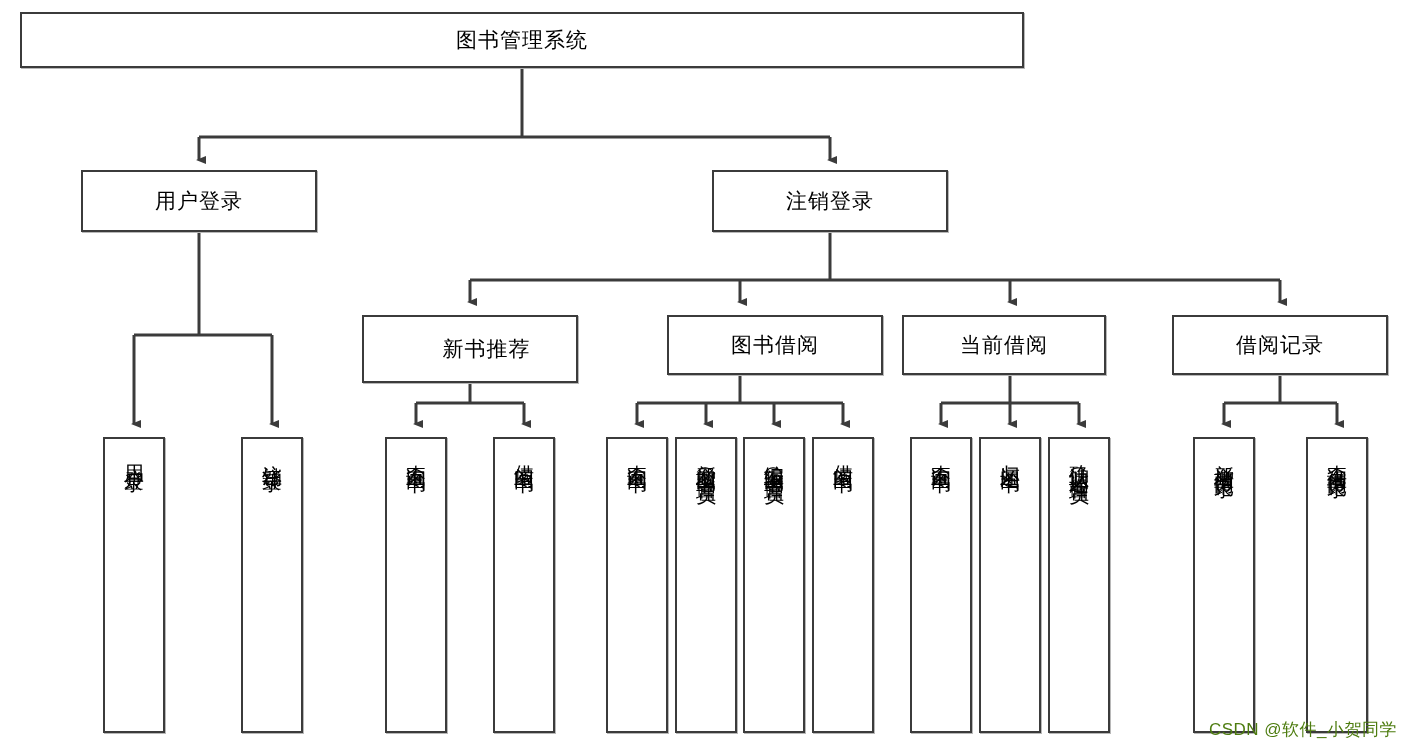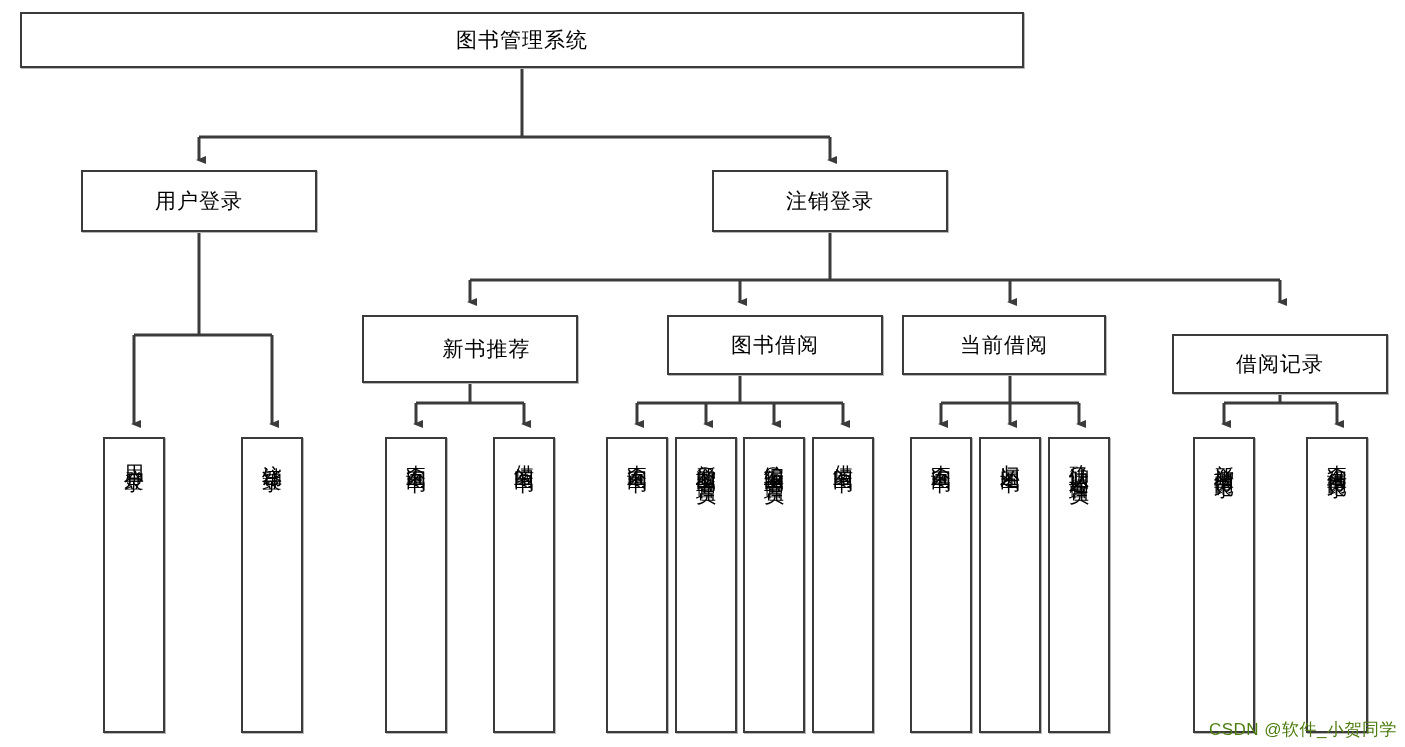--- a/index.html
+++ b/index.html
@@ -109,21 +109,21 @@
 
   <div class="node" style="left:362px;top:315px;width:216px;height:68px;padding-left:33px;">
     <span class="lbl">新书推荐</span>
   </div>
   <div class="node" style="left:633px;top:315px;width:216px;height:60px;margin-left:34px;">
     <span class="lbl">图书借阅</span>
   </div>
   <div class="node" style="left:902px;top:315px;width:204px;height:60px;text-align:center;">
     <span class="lbl">当前借阅</span>
   </div>
-  <div class="node" style="left:1172px;top:334px;width:216px;height:60px;">
+  <div class="node" style="left:1172px;top:315px;width:216px;height:60px;">
     <span class="lbl">借阅记录</span>
   </div>
 
   <div class="node vert" style="left:103px;top:437px;width:62px;height:296px;">
     <span class="lbl">用户登录</span>
   </div>
   <div class="node vert" style="left:241px;top:437px;width:62px;height:296px;">
     <span class="lbl">注销登录</span>
   </div>
 

